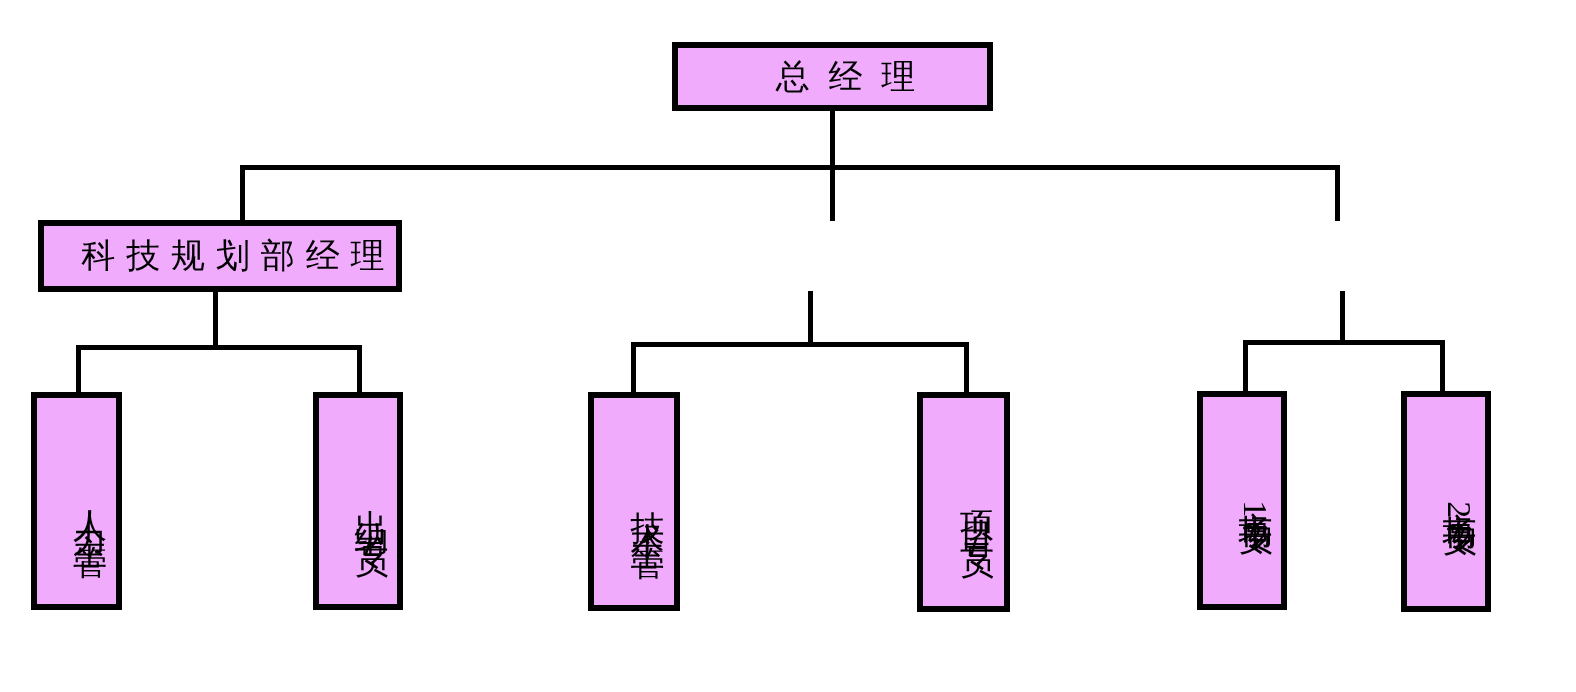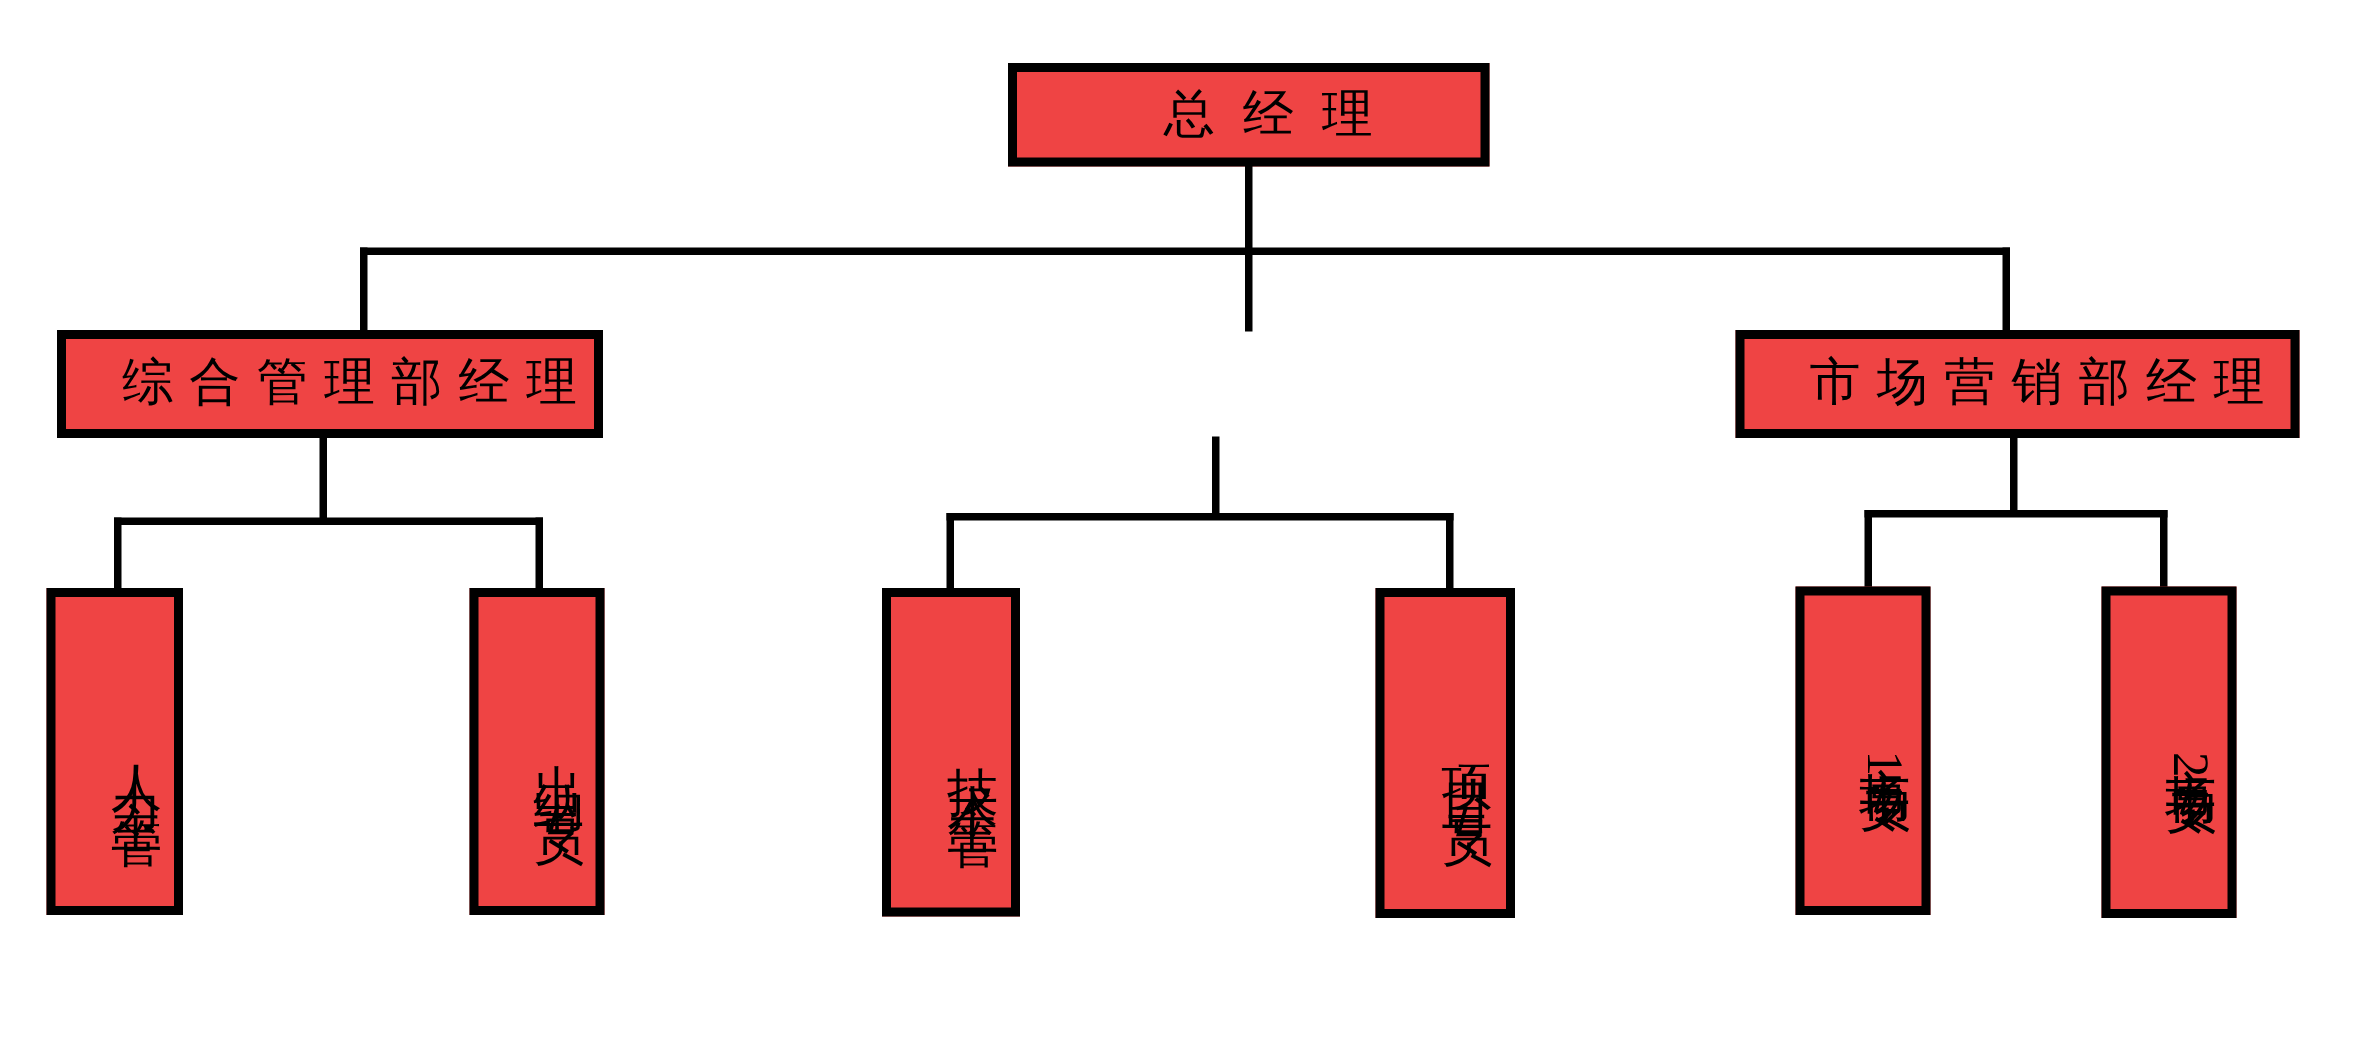--- a/index.html
+++ b/index.html
@@ -13,21 +13,21 @@
     height: 692px;
     background: #ffffff;
     font-family: "Liberation Serif", serif;
     color: #000000;
     overflow: hidden;
   }
   .node {
     position: absolute;
     box-sizing: border-box;
     border: 6px solid #000000;
-    background: #ef4444;
+    background: #f0abfc;
     display: flex;
     align-items: center;
     justify-content: center;
     font-size: 34px;
     line-height: 1;
     white-space: nowrap;
     padding-left: 26px;
   }
   .node.h-box span {
     letter-spacing: 0.32em;
@@ -65,24 +65,21 @@
 
   <div class="line" style="left:830px; top:110px; width:5px; height:111px;"></div>
 
   <div class="line" style="left:240px; top:165px; width:1100px; height:5px;"></div>
 
   <div class="line" style="left:240px; top:165px; width:5px; height:56px;"></div>
 
   <div class="line" style="left:1335px; top:165px; width:5px; height:56px;"></div>
 
   <div class="node h-box" style="left:38px; top:220px; width:364px; height:72px;">
-    <span>综合管理部经理</span>
-  </div>
-  <div class="node h-box" style="left:1157px; top:220px; width:376px; height:72px;">
-    <span>市场营销部经理</span>
+    <span>科技规划部经理</span>
   </div>
 
   <div class="line" style="left:213px; top:291px; width:5px; height:57px;"></div>
   <div class="line" style="left:76px; top:345px; width:286px; height:5px;"></div>
   <div class="line" style="left:76px; top:345px; width:5px; height:48px;"></div>
   <div class="line" style="left:357px; top:345px; width:5px; height:48px;"></div>
 
   <div class="line" style="left:808px; top:291px; width:5px; height:54px;"></div>
   <div class="line" style="left:631px; top:342px; width:338px; height:5px;"></div>
   <div class="line" style="left:631px; top:342px; width:5px; height:51px;"></div>

